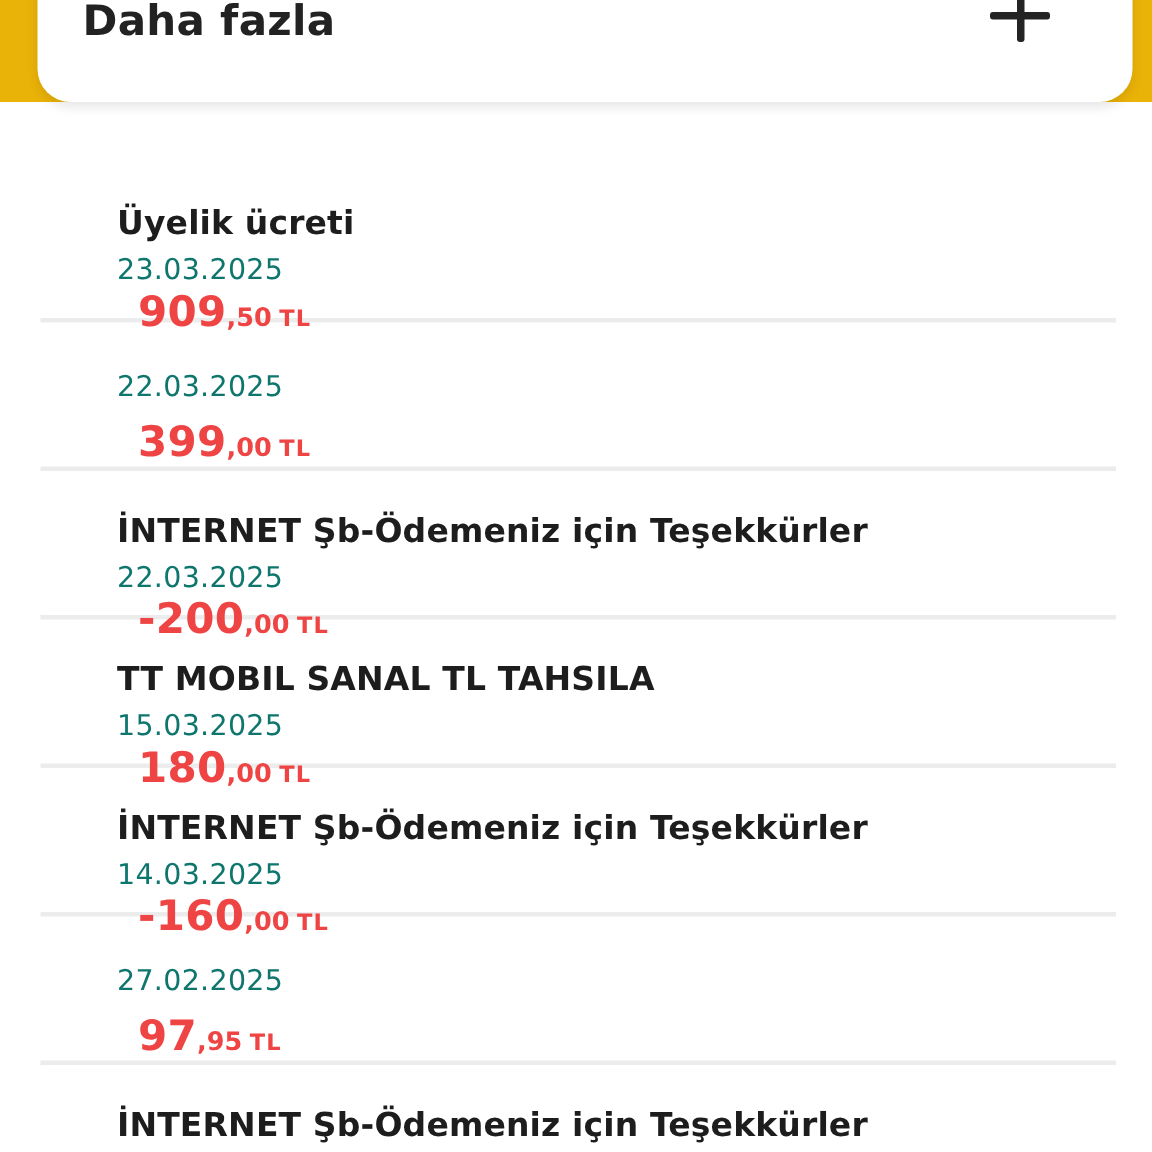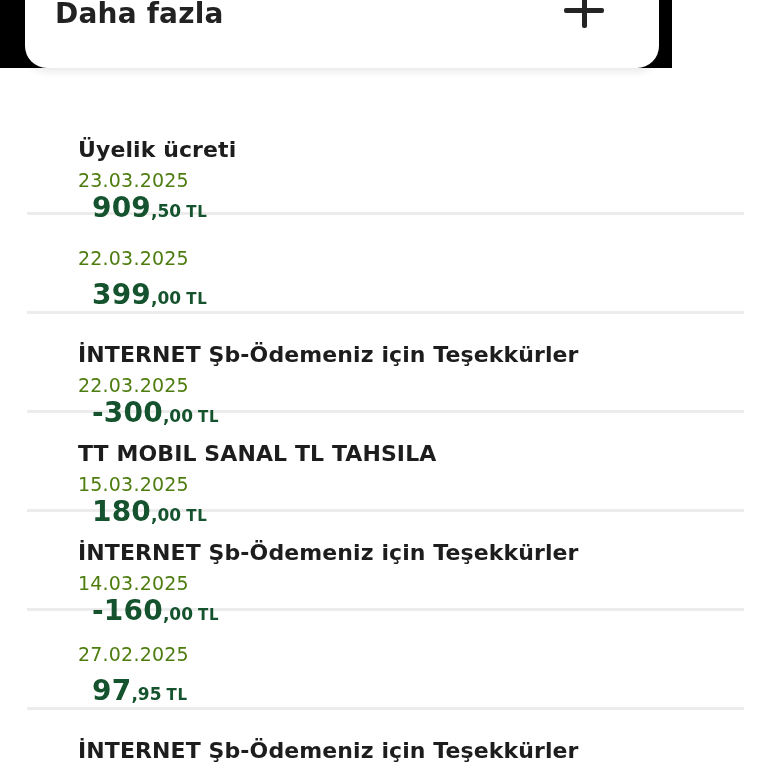--- a/index.html
+++ b/index.html
@@ -6,22 +6,22 @@
   html, body {
     width: 768px; height: 768px;
     overflow: hidden;
     background: #ffffff;
     font-family: "DejaVu Sans", "Liberation Sans", sans-serif;
   }
 
   
   .header-strip {
     position: relative;
-    width: 672px; height: 68px;
-    background: #000000;
+    width: 768px; height: 68px;
+    background: #eab308;
   }
   .header-card {
     position: absolute;
     left: 25px; right: 13px;
     top: -40px; bottom: 0;
     background: #ffffff;
     border-radius: 22px;
     box-shadow: 0 3px 8px rgba(0,0,0,0.10);
   }
   .header-title {
@@ -77,26 +77,26 @@
     font-weight: 600;
     color: #1d1d1d;
     letter-spacing: 0.1px;
     white-space: nowrap;
   }
   .row-date {
     margin-top: 5px;
     font-size: 19px;
     line-height: 22px;
     font-weight: 400;
-    color: #4d7c0f;
+    color: #0f766e;
     letter-spacing: 0.2px;
   }
   .row-amount {
     white-space: nowrap;
-    color: #14532d;
+    color: #ef4444;
     flex-shrink: 0;
     padding-left: 14px;
   }
   .amt-int {
     font-size: 28px;
     font-weight: 700;
     letter-spacing: 0.2px;
   }
   .amt-dec {
     font-size: 17px;
@@ -141,21 +141,21 @@
       <span class="amt-int">399</span><span class="amt-dec">,00</span><span class="amt-cur">TL</span>
     </div>
   </div>
 
   <div class="row">
     <div class="row-left">
       <div class="row-title">İNTERNET Şb-Ödemeniz için Teşekkürler</div>
       <div class="row-date">22.03.2025</div>
     </div>
     <div class="row-amount">
-      <span class="amt-int">-300</span><span class="amt-dec">,00</span><span class="amt-cur">TL</span>
+      <span class="amt-int">-200</span><span class="amt-dec">,00</span><span class="amt-cur">TL</span>
     </div>
   </div>
 
   <div class="row">
     <div class="row-left">
       <div class="row-title">TT MOBIL SANAL TL TAHSILA</div>
       <div class="row-date">15.03.2025</div>
     </div>
     <div class="row-amount">
       <span class="amt-int">180</span><span class="amt-dec">,00</span><span class="amt-cur">TL</span>

